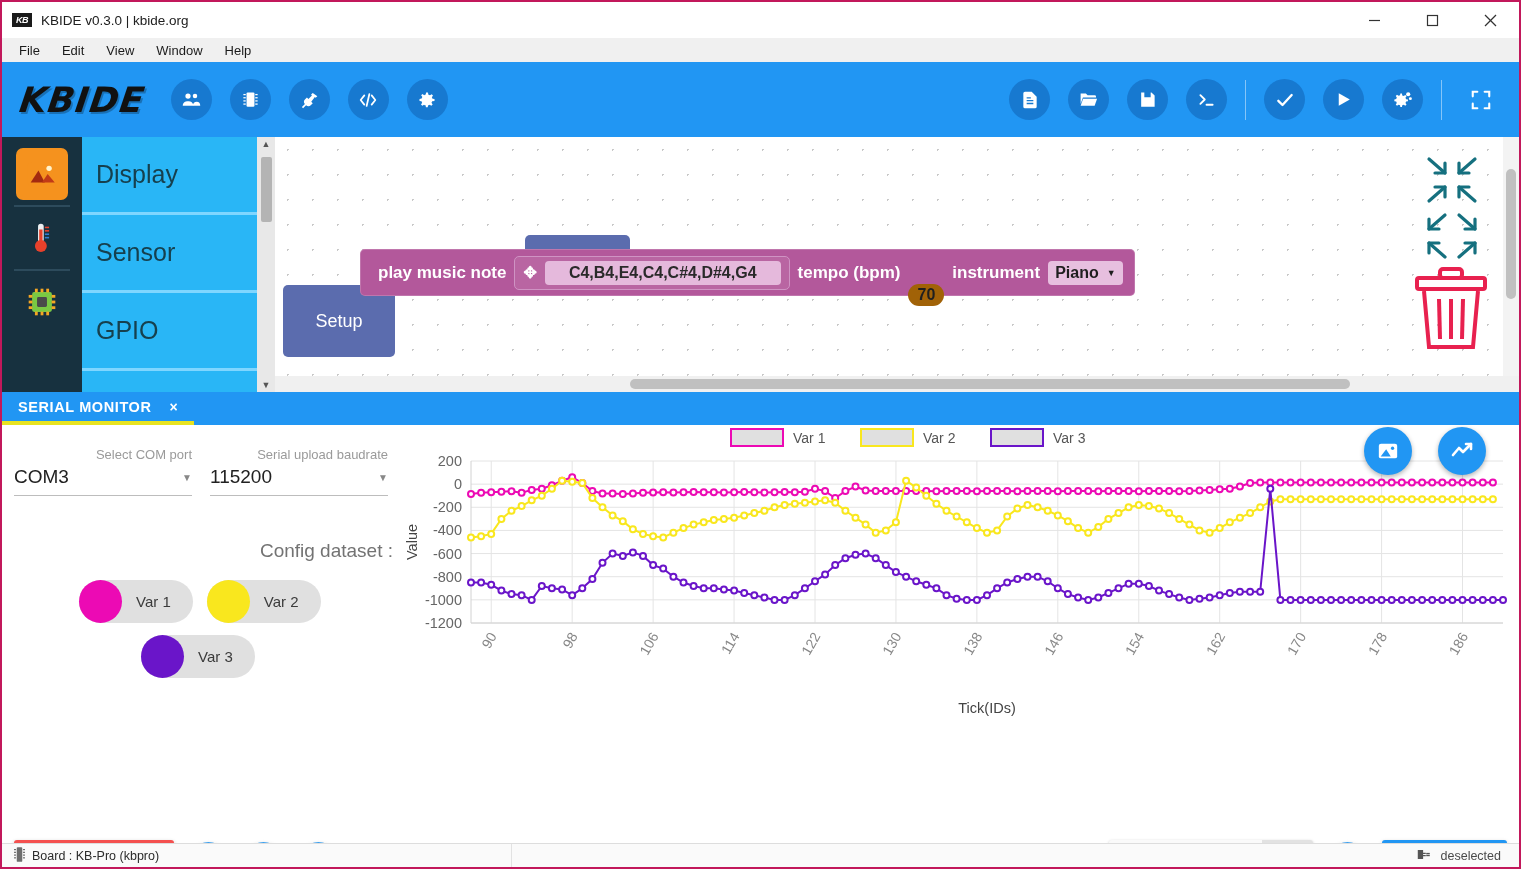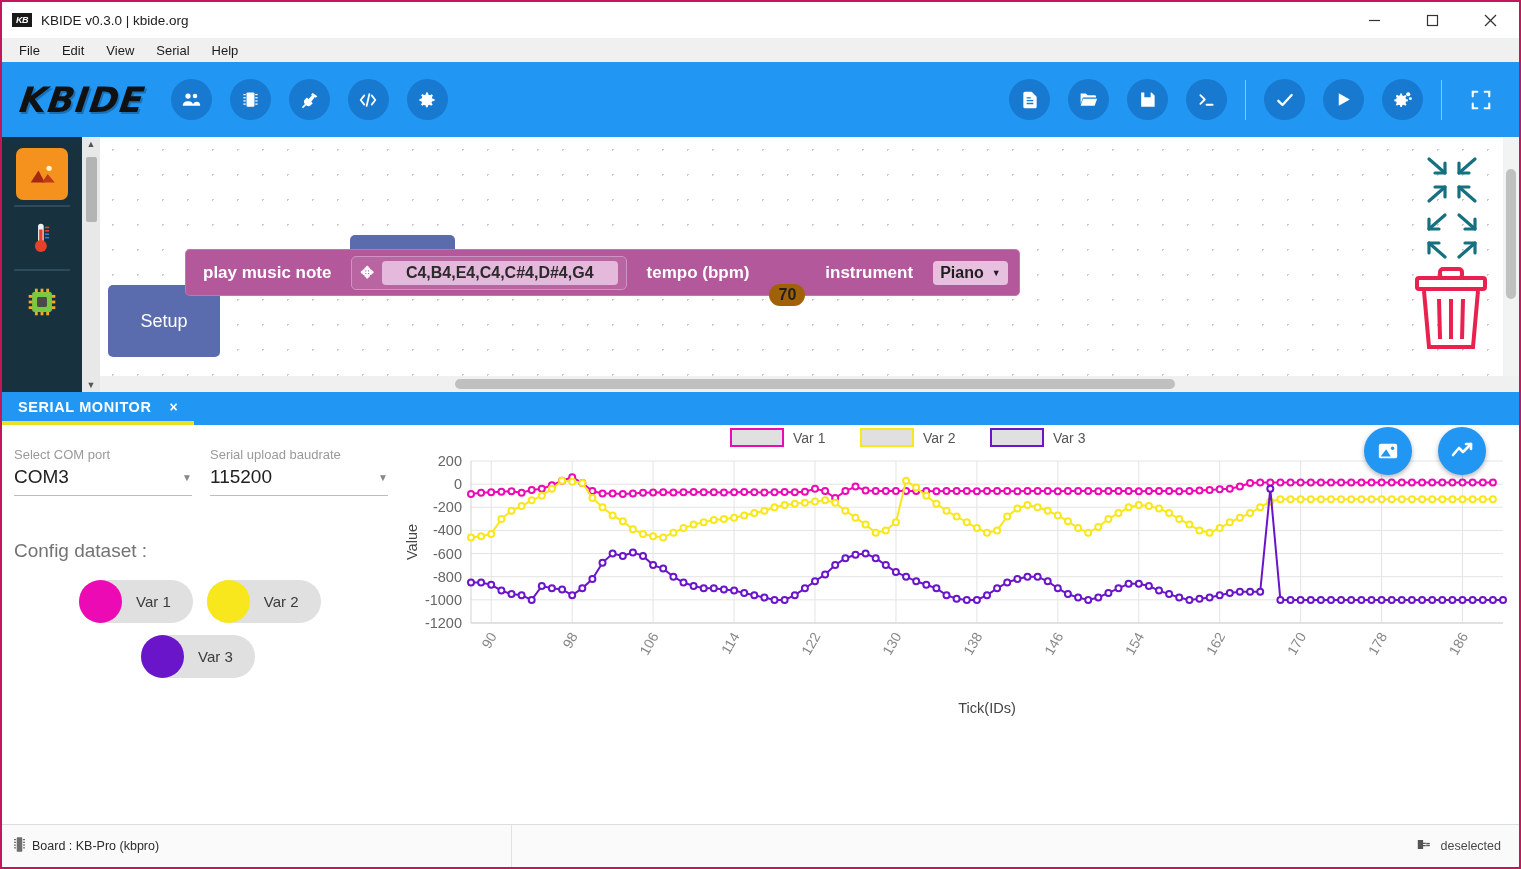--- a/index.html
+++ b/index.html
@@ -66,21 +66,21 @@
   .canvas-vscroll .thumb { position:absolute; top:32px; left:3px; width:10px;
     height:130px; background:#c0c0c0; border-radius:5px; }
   
   .blk-setup { position:absolute; left:8px; top:112px; width:112px; height:72px;
     background:#5b6cae; border-radius:5px; color:#fff; font-size:18px;
     display:flex; align-items:center; justify-content:center;margin-top:36px; }
   .blk-tab { position:absolute; left:250px; top:98px; width:105px; height:22px;
     background:#5b6cae; border-radius:5px 5px 0 0; }
   .blk-music { position:absolute; left:85px; top:112px; height:47px;
     background:#b3589b; border-radius:5px; display:flex; align-items:center;
-    padding:0 12px 0 18px; color:#fff; font-size:17px; font-weight:bold; gap:20px;
+    padding:0 12px 0 18px; color:#fff; font-size:17px; font-weight:bold; gap:8px;
     box-shadow:inset 0 0 0 1px rgba(255,255,255,.18); }
   .notch { position:absolute; left:92px; top:112px; width:30px; height:47px;
     background:#b3589b; }
   .note-wrap { display:flex; align-items:center; gap:8px; border:1px solid #cf93c3;
     border-radius:5px; padding:4px 8px; background:rgba(255,255,255,.08); }
   .move-ico { font-size:16px; color:#fff; }
   .note-field { background:#e5b9dc; color:#2a2a2a; font-weight:bold; font-size:16px;
     border-radius:4px; padding:3px 24px; }
   .num-field { background:#a16207; color:#1f1f1f; font-weight:bold; font-size:16px;
     border-radius:11px; padding:2px 9px;margin-top:45px; }
@@ -90,21 +90,21 @@
   .tool-zoom { position:absolute; right:36px; top:16px; color:#15707f;
     font-size:19px; line-height:19px; letter-spacing:4px; }
   .trash { position:absolute; right:30px; top:128px; color:#e8214f; }
   
   .sm-bar { height:33px; background:#2196f3; display:flex; align-items:flex-end; }
   .sm-tab { height:33px; padding:0 16px 0 16px; display:flex; align-items:center;
     gap:18px; border-bottom:4px solid #e8e320;margin-top:28px; }
   .sm-tab .lbl { color:#fff; font-size:14.5px; font-weight:bold; letter-spacing:.6px; }
   .sm-tab .x { color:#fff; font-size:14px; font-weight:bold; }
   .sm-body { height:404px; display:flex; background:#fff; }
-  .sm-left { width:395px; padding:22px 0 0 12px; position:relative; }
+  .sm-left { width:395px; padding:22px 0 0 12px; position:relative;text-align:right; }
   .fields { display:flex; gap:18px; }
   .field { width:178px; }
   .field .flabel { font-size:13px; color:#9a9a9a; margin-bottom:4px; }
   .field .fval { font-size:19px; color:#212121; border-bottom:1px solid #bdbdbd;
     padding-bottom:7px; display:flex; align-items:center; }
   .field .car { margin-left:auto; font-size:10px; color:#888; }
   .cfg-title { margin-top:44px; font-size:19px; color:#737373; }
   .chips { margin-top:18px; }
   .chip-row { display:flex; gap:14px; margin-bottom:12px; }
   .chip { height:43px; background:#e0e0e0; border-radius:22px; display:flex;
@@ -129,21 +129,21 @@
   .eol { display:flex; height:44px; background:#fafafa; border-radius:3px;
     box-shadow:0 1px 3px rgba(0,0,0,.25); overflow:hidden; }
   .eol div { width:51px; display:flex; align-items:center; justify-content:center;
     font-size:14px; color:#b6b6b6; font-weight:bold; }
   .eol div.active { background:#e2e2e2; color:#1d1d1d; }
   .sendbtn { width:125px; height:44px; background:#2196f3; color:#fff;
     border-radius:3px; display:flex; align-items:center; justify-content:center;
     gap:14px; font-size:15px; font-weight:bold; letter-spacing:.5px;
     box-shadow:0 2px 4px rgba(0,0,0,.25); }
   
-  .statusbar { position:absolute; left:0; bottom:0; width:100%; height:43px;
+  .statusbar { position:absolute; left:0; bottom:0; width:100%; height:24px;
     background:#fafafa; border-top:1px solid #ddd; display:flex; align-items:center;
     font-size:12.5px; color:#2b2b2b; }
   .st-cell { height:100%; display:flex; align-items:center; gap:7px; padding:0 12px;
     border-right:1px solid #e2e2e2; }
   .st-cell.c1 { width:510px; }
   .st-cell.c2 { width:250px; justify-content:center; }
   .st-right { margin-left:auto; display:flex; align-items:center; gap:9px;
     padding-right:18px; color:#4a4a4a; }
   text { font-family:"Liberation Sans", sans-serif; }
 </style>
@@ -170,21 +170,21 @@
           <line x1="13" y1="2" x2="2" y2="13" stroke="#333" stroke-width="1.3"></line>
         </svg>
     </div>
   </div>
 </div>
 
 <div class="menubar">
   <div class="menu-item">File</div>
   <div class="menu-item">Edit</div>
   <div class="menu-item">View</div>
-  <div class="menu-item">Serial</div>
+  <div class="menu-item">Window</div>
   <div class="menu-item">Help</div>
 </div>
 
 <div class="toolbar">
   <div class="brand">KBIDE</div>
   <div class="tb-group">
     <div class="cbtn">
       <svg width="21" height="21" viewBox="0 0 24 24" fill="#fff">
           <circle cx="8" cy="8" r="3"></circle>
           <circle cx="16" cy="8" r="2.6"></circle>
@@ -313,20 +313,25 @@
             <rect x="15" y="18.8" width="2" height="2.6"></rect>
             <rect x="2.6" y="7" width="2.6" height="2"></rect>
             <rect x="2.6" y="11" width="2.6" height="2"></rect>
             <rect x="2.6" y="15" width="2.6" height="2"></rect>
             <rect x="18.8" y="7" width="2.6" height="2"></rect>
             <rect x="18.8" y="11" width="2.6" height="2"></rect>
             <rect x="18.8" y="15" width="2.6" height="2"></rect>
           </g>
         </svg>
     </div>
+  </div>
+  <div class="cat-names">
+    <div class="cat-name">Display</div>
+    <div class="cat-name">Sensor</div>
+    <div class="cat-name">GPIO</div>
   </div>
   <div class="cat-scroll">
     <div class="arrow-s">▲</div>
     <div class="thumb"></div>
     <div class="arrow-s">▼</div>
   </div>
   <div class="canvas">
     <div class="blk-tab"></div>
     <div class="blk-setup">
       <span>Setup</span>

